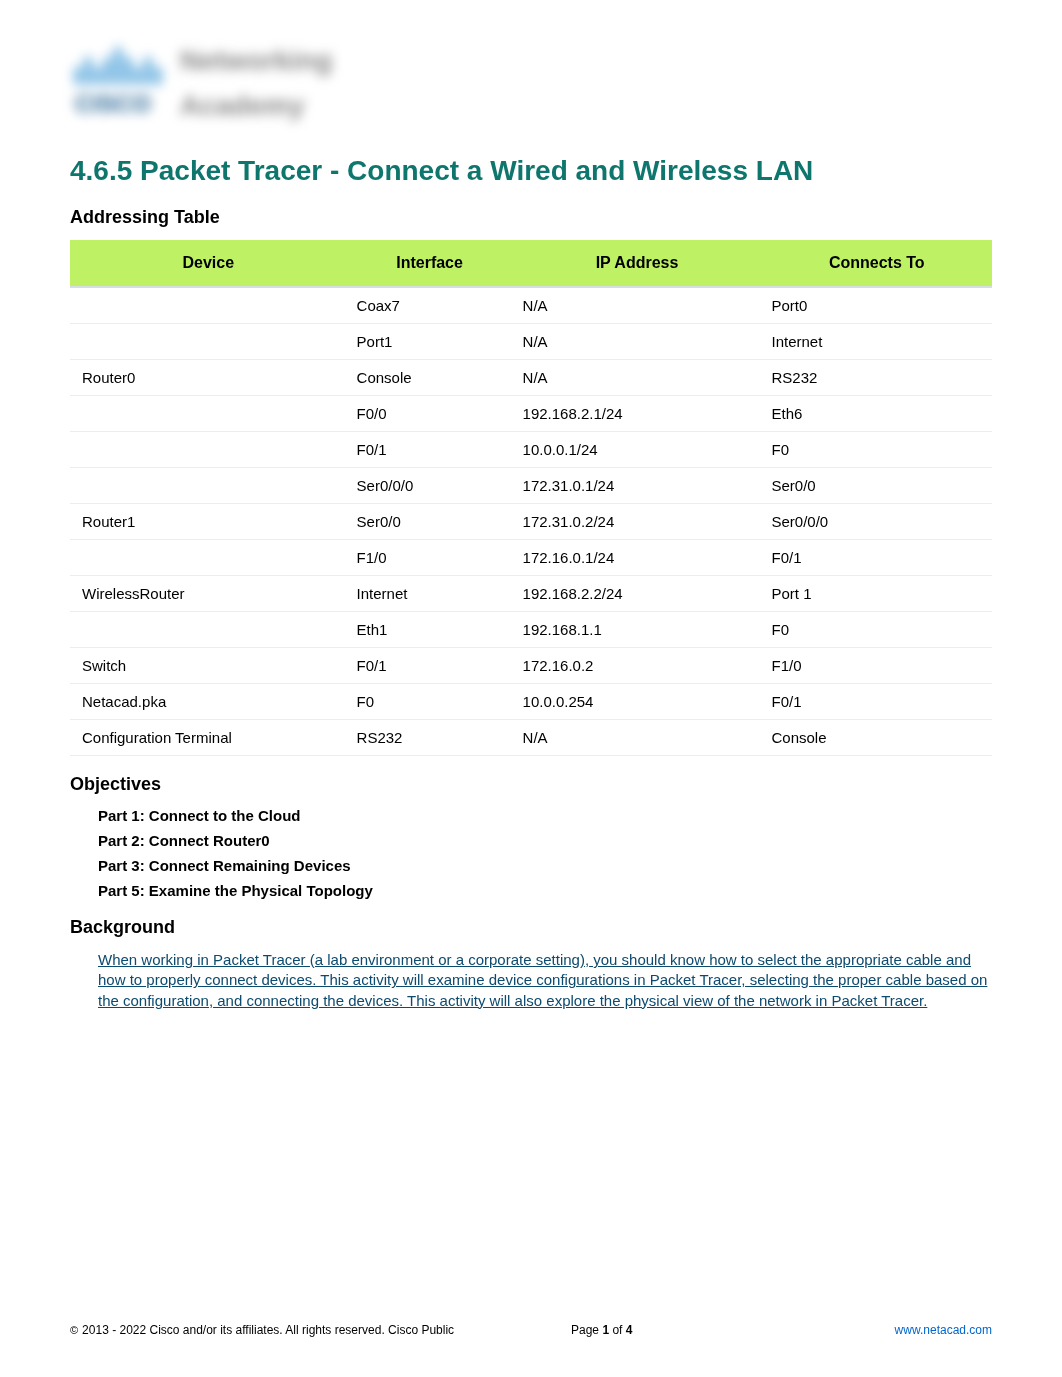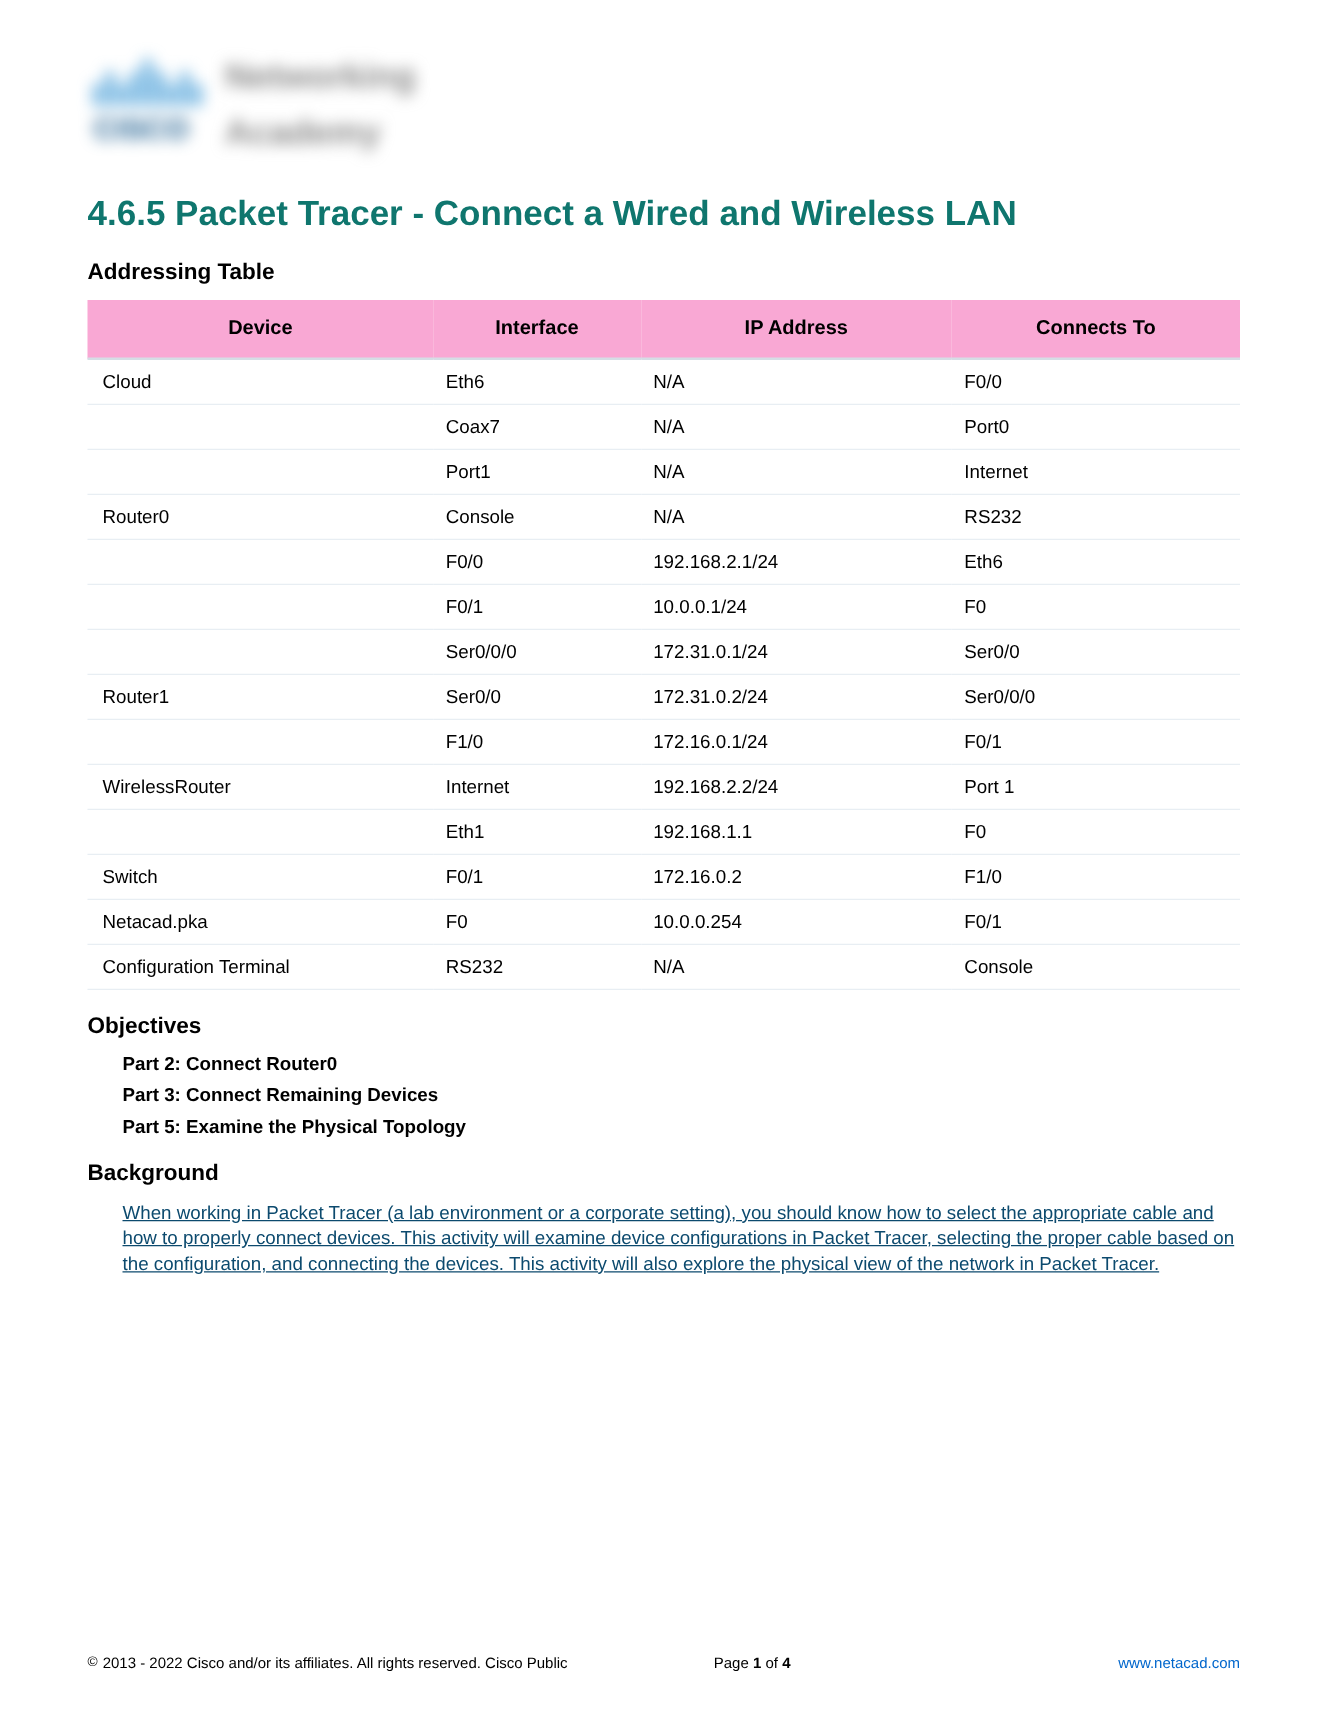--- a/index.html
+++ b/index.html
@@ -82,21 +82,21 @@
       margin-bottom: 12px;
       margin-top: 18px;
     }
     table {
       width: 100%;
       border-collapse: collapse;
       margin-top: 5px;
       margin-bottom: 10px;
     }
     thead th {
-      background: #f9a8d4;
+      background: #bef264;
       font-weight: bold;
       font-size: 16px;
       padding: 14px 10px;
       border-bottom: 2px solid #d5dde5;
       text-align: center;
     }
     thead th:first-child {
       text-align: center;
       width: 30%;
     }
@@ -186,26 +186,20 @@
   <thead>
     <tr>
       <th>Device</th>
       <th>Interface</th>
       <th>IP Address</th>
       <th>Connects To</th>
     </tr>
   </thead>
   <tbody>
     <tr>
-        <td>Cloud</td>
-        <td>Eth6</td>
-        <td>N/A</td>
-        <td>F0/0</td>
-      </tr>
-    <tr>
         <td></td>
         <td>Coax7</td>
         <td>N/A</td>
         <td>Port0</td>
       </tr>
     <tr>
         <td></td>
         <td>Port1</td>
         <td>N/A</td>
         <td>Internet</td>
@@ -274,20 +268,21 @@
         <td>Configuration Terminal</td>
         <td>RS232</td>
         <td>N/A</td>
         <td>Console</td>
       </tr>
   </tbody>
 </table>
 
 <h2>Objectives</h2>
 <ul class="objectives-list">
+  <li>Part 1: Connect to the Cloud</li>
   <li>Part 2: Connect Router0</li>
   <li>Part 3: Connect Remaining Devices</li>
   <li>Part 5: Examine the Physical Topology</li>
 </ul>
 
 <h2>Background</h2>
 <p class="background-text">When working in Packet Tracer (a lab environment or a corporate setting), you should know how to select the appropriate cable and how to properly connect devices. This activity will examine device configurations in Packet Tracer, selecting the proper cable based on the configuration, and connecting the devices. This activity will also explore the physical view of the network in Packet Tracer.</p>
 
 <div class="footer">
   <div class="footer-left">

